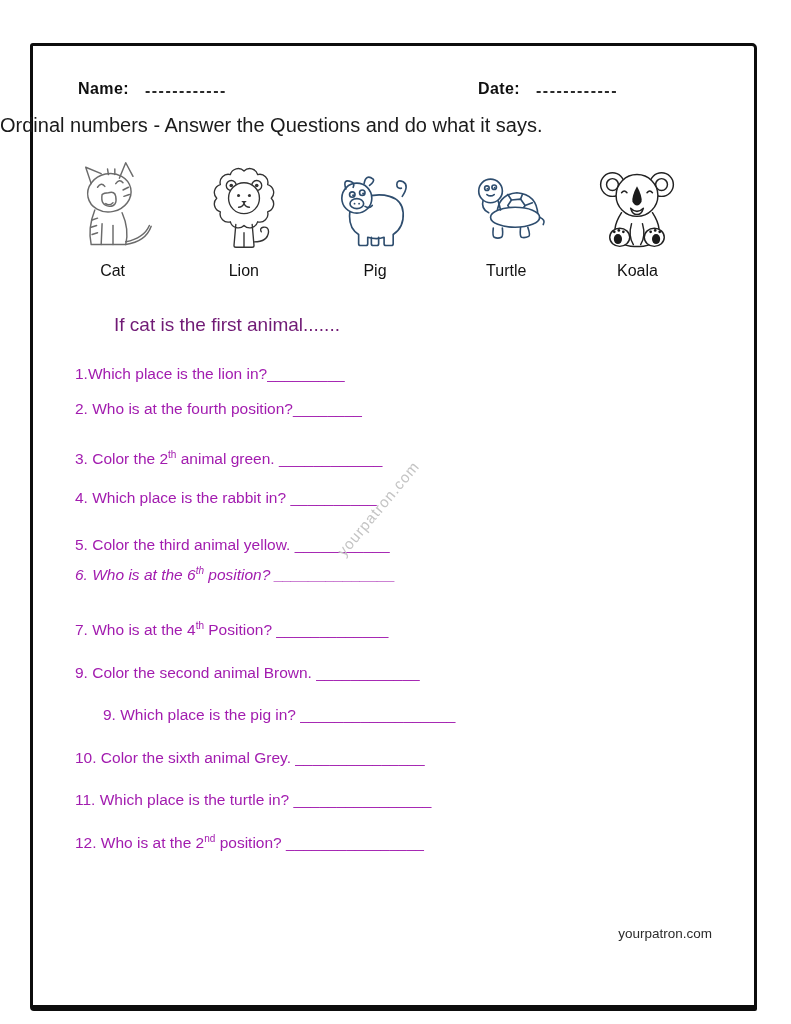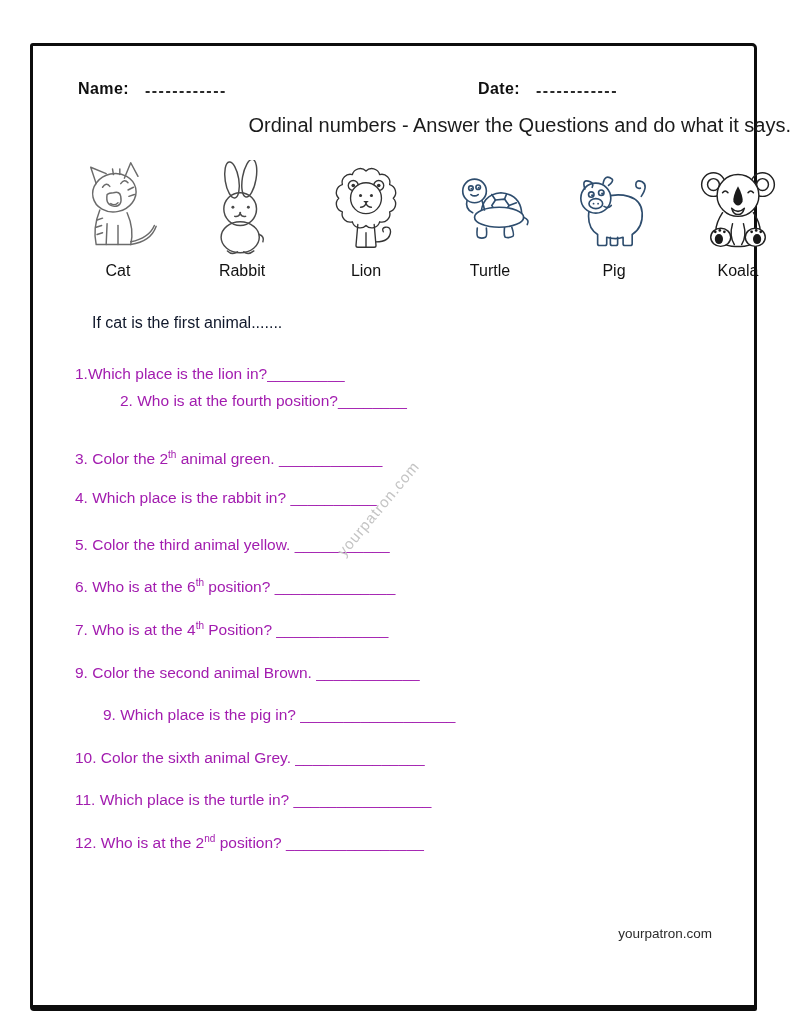--- a/index.html
+++ b/index.html
@@ -8,31 +8,31 @@
     font-family:"Liberation Sans", sans-serif;color:#1d1d1d;overflow:hidden;
   }
   .frame{
     position:absolute;left:30px;top:43px;width:727px;height:968px;
     border:3px solid #0d0d0d;border-bottom-width:6px;border-radius:3px 5px 2px 4px;
     box-sizing:border-box;
   }
   .hdr-field{position:absolute;font-size:16px;font-weight:bold;letter-spacing:.4px;color:#101010;}
   .hdr-dashes{display:inline-block;margin-left:16px;letter-spacing:1.5px;font-weight:bold;color:#2a2a2a;transform:translateY(2px);}
   .title{
-    position:absolute;left:0;top:114px;width:791px;text-align:right;
+    position:absolute;left:0;top:114px;width:791px;text-align:left;
     font-size:20px;color:#1b1b1b;
   }
   .animals-row{
-    position:absolute;left:72px;top:160px;width:624px;
+    position:absolute;left:63px;top:160px;width:624px;
     display:flex;justify-content:space-between;gap:32px;
   }
   .animal{width:100px;display:flex;flex-direction:column;align-items:center;}
   .animal svg{width:92px;height:100px;display:block;}
   .animal-label{margin-top:2px;font-size:16px;color:#111;}
-  .intro{position:absolute;left:92px;top:314px;font-size:16px;color:#0f172a;}
+  .intro{position:absolute;left:114px;top:314px;font-size:19px;color:#701a75;}
   .q{position:absolute;left:75px;font-size:15.5px;color:#a21caf;white-space:nowrap;}
   .q sup{font-size:10px;line-height:0;margin-top:25px;}
   .watermark{
     position:absolute;left:288px;top:500px;width:180px;text-align:center;
     transform:rotate(-50deg);color:#c4c4c4;font-size:15px;letter-spacing:1px;
     pointer-events:none;
   }
   .footer{
     position:absolute;left:530px;top:926px;width:182px;text-align:right;
     font-size:13.5px;color:#2b2b2b;
@@ -75,39 +75,20 @@
         <path d="M67,30 l-6,3"></path>
           <path d="M68,38 l-6,2"></path>
         <path d="M27,66 l6,-2"></path>
           <path d="M26,74 l6,-2"></path>
           <path d="M27,82 l6,-2"></path>
       </g>
     </svg>
     <div class="animal-label">Cat</div>
   </div>
 
-  <div class="animal">
-    <svg viewBox="0 0 100 110">
-      <g class="sketch" stroke="#4a4a4a" stroke-width="1.6">
-        <ellipse cx="39" cy="22" rx="7.5" ry="20" transform="rotate(-9 39 22)"></ellipse>
-        <ellipse cx="58" cy="20" rx="7.5" ry="21" transform="rotate(10 58 20)"></ellipse>
-        <circle cx="48" cy="54" r="18"></circle>
-        <circle cx="40" cy="52" r="1.6" fill="#4a4a4a" stroke="none"></circle>
-        <circle cx="57" cy="52" r="1.6" fill="#4a4a4a" stroke="none"></circle>
-        <circle cx="48" cy="58" r="1.1" fill="#4a4a4a" stroke="none"></circle>
-        <path d="M48,59 q-2,4 -6,3"></path>
-        <path d="M48,59 q2,4 6,3"></path>
-        <ellipse cx="48" cy="85" rx="21" ry="17"></ellipse>
-        <path d="M34,100 q5,5 11,1"></path>
-        <path d="M52,101 q5,4 11,-1"></path>
-        <path d="M69,82 q6,2 4,8"></path>
-      </g>
-    </svg>
-    <div class="animal-label">Rabbit</div>
-  </div>
 
   <div class="animal">
     <svg viewBox="0 0 100 110">
       <g class="sketch" stroke="#333333" stroke-width="1.5">
         <path d="M80,42 A9,9 0 0 1 76,57 A9,9 0 0 1 65,68 A9,9 0 0 1 50,72 A9,9 0 0 1 35,68 A9,9 0 0 1 24,57 A9,9 0 0 1 20,42 A9,9 0 0 1 24,27 A9,9 0 0 1 35,16 A9,9 0 0 1 50,12 A9,9 0 0 1 65,16 A9,9 0 0 1 76,27 A9,9 0 0 1 80,42 Z"></path>
         <circle cx="36" cy="28" r="5.5"></circle>
           <circle cx="36" cy="28" r="2" fill="#333333" stroke="none"></circle>
         <circle cx="64" cy="28" r="5.5"></circle>
           <circle cx="64" cy="28" r="2" fill="#333333" stroke="none"></circle>
         <circle cx="50" cy="42" r="17" fill="#ffffff"></circle>
@@ -115,20 +96,42 @@
         <circle cx="56" cy="39" r="1.7" fill="#333333" stroke="none"></circle>
         <path d="M47,45 L53,45 L50,48 Z" fill="#333333" stroke="none"></path>
         <path d="M50,48 q-2,4 -6,4"></path>
         <path d="M50,48 q2,4 6,4"></path>
         <path d="M41,71 L39,94 Q39,96 41,96 L59,96 Q61,96 61,94 L59,71"></path>
         <path d="M50,80 L50,96"></path>
         <path d="M61,90 Q76,90 77,79 Q77,73 71,74 Q67,75 69,79"></path>
       </g>
     </svg>
     <div class="animal-label">Lion</div>
+  </div>
+
+  <div class="animal">
+    <svg viewBox="0 0 100 110">
+      <g class="sketch" stroke="#2e4d6e" stroke-width="1.8">
+        <path d="M80,40 q8,-12 1,-16 q-7,-3 -7,3 q0,5 5,4"></path>
+        <path d="M36,42 Q22,46 22,62 Q22,76 32,82 L32,92 Q32,94 34,94 L40,94 Q42,94 42,92 L42,85 Q52,88 60,85 L60,92 Q60,94 62,94 L68,94 Q70,94 70,92 L70,82 Q82,74 81,58 Q80,44 66,40 Q52,36 36,42 Z"></path>
+        <path d="M46,85 v7 q0,2 2,2 h4 q2,0 2,-2 v-7"></path>
+        <circle cx="30" cy="42" r="16.5" fill="#ffffff"></circle>
+        <path d="M18,32 Q14,20 24,24 Q28,26 26,30"></path>
+        <path d="M38,26 Q40,15 48,21 Q50,23 44,28"></path>
+        <circle cx="25" cy="38" r="3"></circle>
+          <circle cx="26" cy="39" r="1.2" fill="#2e4d6e" stroke="none"></circle>
+        <circle cx="36" cy="36" r="3"></circle>
+          <circle cx="37" cy="37" r="1.2" fill="#2e4d6e" stroke="none"></circle>
+        <ellipse cx="30" cy="48" rx="7.5" ry="5.5" fill="#ffffff"></ellipse>
+        <circle cx="27.5" cy="48" r="1" fill="#2e4d6e" stroke="none"></circle>
+        <circle cx="32.5" cy="48" r="1" fill="#2e4d6e" stroke="none"></circle>
+        <path d="M39,51 q5,3 8,-1"></path>
+      </g>
+    </svg>
+    <div class="animal-label">Pig</div>
   </div>
 
   <div class="animal">
     <svg viewBox="0 0 100 110">
       <g class="sketch" stroke="#2e4d6e" stroke-width="1.8">
         <path d="M36,75 q-1,9 1,10 q4,2 8,0 q2,-1 1,-10"></path>
         <path d="M74,74 q3,9 1,10 q-4,2 -8,1 q-2,-1 -1,-11"></path>
         <path d="M40,62 Q40,38 62,36 Q84,38 85,60"></path>
         <path d="M56,44 L66,43 L71,50 L66,57 L56,57 L52,50 Z"></path>
         <path d="M56,44 L52,38"></path>
@@ -142,42 +145,20 @@
         <path d="M41,44 Q43,50 44,55"></path>
         <circle cx="33" cy="34" r="13" fill="#ffffff"></circle>
         <circle cx="29" cy="31" r="2.5"></circle>
           <circle cx="29.5" cy="31.5" r="1" fill="#2e4d6e" stroke="none"></circle>
         <circle cx="37" cy="30" r="2.5"></circle>
           <circle cx="37.5" cy="30.5" r="1" fill="#2e4d6e" stroke="none"></circle>
         <path d="M29,38 q4,3 8,0"></path>
       </g>
     </svg>
     <div class="animal-label">Turtle</div>
-  </div>
-
-  <div class="animal">
-    <svg viewBox="0 0 100 110">
-      <g class="sketch" stroke="#2e4d6e" stroke-width="1.8">
-        <path d="M80,40 q8,-12 1,-16 q-7,-3 -7,3 q0,5 5,4"></path>
-        <path d="M36,42 Q22,46 22,62 Q22,76 32,82 L32,92 Q32,94 34,94 L40,94 Q42,94 42,92 L42,85 Q52,88 60,85 L60,92 Q60,94 62,94 L68,94 Q70,94 70,92 L70,82 Q82,74 81,58 Q80,44 66,40 Q52,36 36,42 Z"></path>
-        <path d="M46,85 v7 q0,2 2,2 h4 q2,0 2,-2 v-7"></path>
-        <circle cx="30" cy="42" r="16.5" fill="#ffffff"></circle>
-        <path d="M18,32 Q14,20 24,24 Q28,26 26,30"></path>
-        <path d="M38,26 Q40,15 48,21 Q50,23 44,28"></path>
-        <circle cx="25" cy="38" r="3"></circle>
-          <circle cx="26" cy="39" r="1.2" fill="#2e4d6e" stroke="none"></circle>
-        <circle cx="36" cy="36" r="3"></circle>
-          <circle cx="37" cy="37" r="1.2" fill="#2e4d6e" stroke="none"></circle>
-        <ellipse cx="30" cy="48" rx="7.5" ry="5.5" fill="#ffffff"></ellipse>
-        <circle cx="27.5" cy="48" r="1" fill="#2e4d6e" stroke="none"></circle>
-        <circle cx="32.5" cy="48" r="1" fill="#2e4d6e" stroke="none"></circle>
-        <path d="M39,51 q5,3 8,-1"></path>
-      </g>
-    </svg>
-    <div class="animal-label">Pig</div>
   </div>
 
   <div class="animal">
     <svg viewBox="0 0 100 110">
       <g class="sketch" stroke="#222222" stroke-width="1.6">
         <circle cx="23" cy="27" r="13"></circle>
           <circle cx="23" cy="27" r="6.5"></circle>
         <circle cx="77" cy="27" r="13"></circle>
           <circle cx="77" cy="27" r="6.5"></circle>
         <circle cx="50" cy="39" r="23" fill="#ffffff"></circle>
@@ -201,25 +182,25 @@
       </g>
     </svg>
     <div class="animal-label">Koala</div>
   </div>
 
 </div>
 
 <div class="intro">If cat is the first animal.......</div>
 
 <div class="q" style="top:365px;"><span>1.Which place is the lion in?_________</span><sup></sup><span></span></div>
-<div class="q" style="top:392px;margin-left:45px;"><span>2. Who is at the fourth position?________</span><sup></sup><span></span></div>
+<div class="q" style="top:400px;"><span>2. Who is at the fourth position?________</span><sup></sup><span></span></div>
 <div class="q" style="top:450px;"><span>3. Color the 2</span><sup>th</sup><span> animal green. ____________</span></div>
 <div class="q" style="top:489px;"><span>4. Which place is the rabbit in? __________</span><sup></sup><span></span></div>
 <div class="q" style="top:536px;"><span>5. Color the third animal yellow. ___________</span><sup></sup><span></span></div>
-<div class="q" style="top:578px;"><span>6. Who is at the 6</span><sup>th</sup><span> position? ______________</span></div>
+<div class="q" style="top:566px;font-style:italic;"><span>6. Who is at the 6</span><sup>th</sup><span> position? ______________</span></div>
 <div class="q" style="top:621px;text-align:center;"><span>7. Who is at the 4</span><sup>th</sup><span> Position? _____________</span></div>
 <div class="q" style="top:664px;"><span>9. Color the second animal Brown. ____________</span><sup></sup><span></span></div>
 <div class="q" style="top:706px;margin-left:28px;"><span>9. Which place is the pig in? __________________</span><sup></sup><span></span></div>
 <div class="q" style="top:749px;"><span>10. Color the sixth animal Grey. _______________</span><sup></sup><span></span></div>
 <div class="q" style="top:791px;"><span>11. Which place is the turtle in? ________________</span><sup></sup><span></span></div>
 <div class="q" style="top:834px;"><span>12. Who is at the 2</span><sup>nd</sup><span> position? ________________</span></div>
 
 <div class="watermark">yourpatron.com</div>
 
 <div class="footer">yourpatron.com</div>

